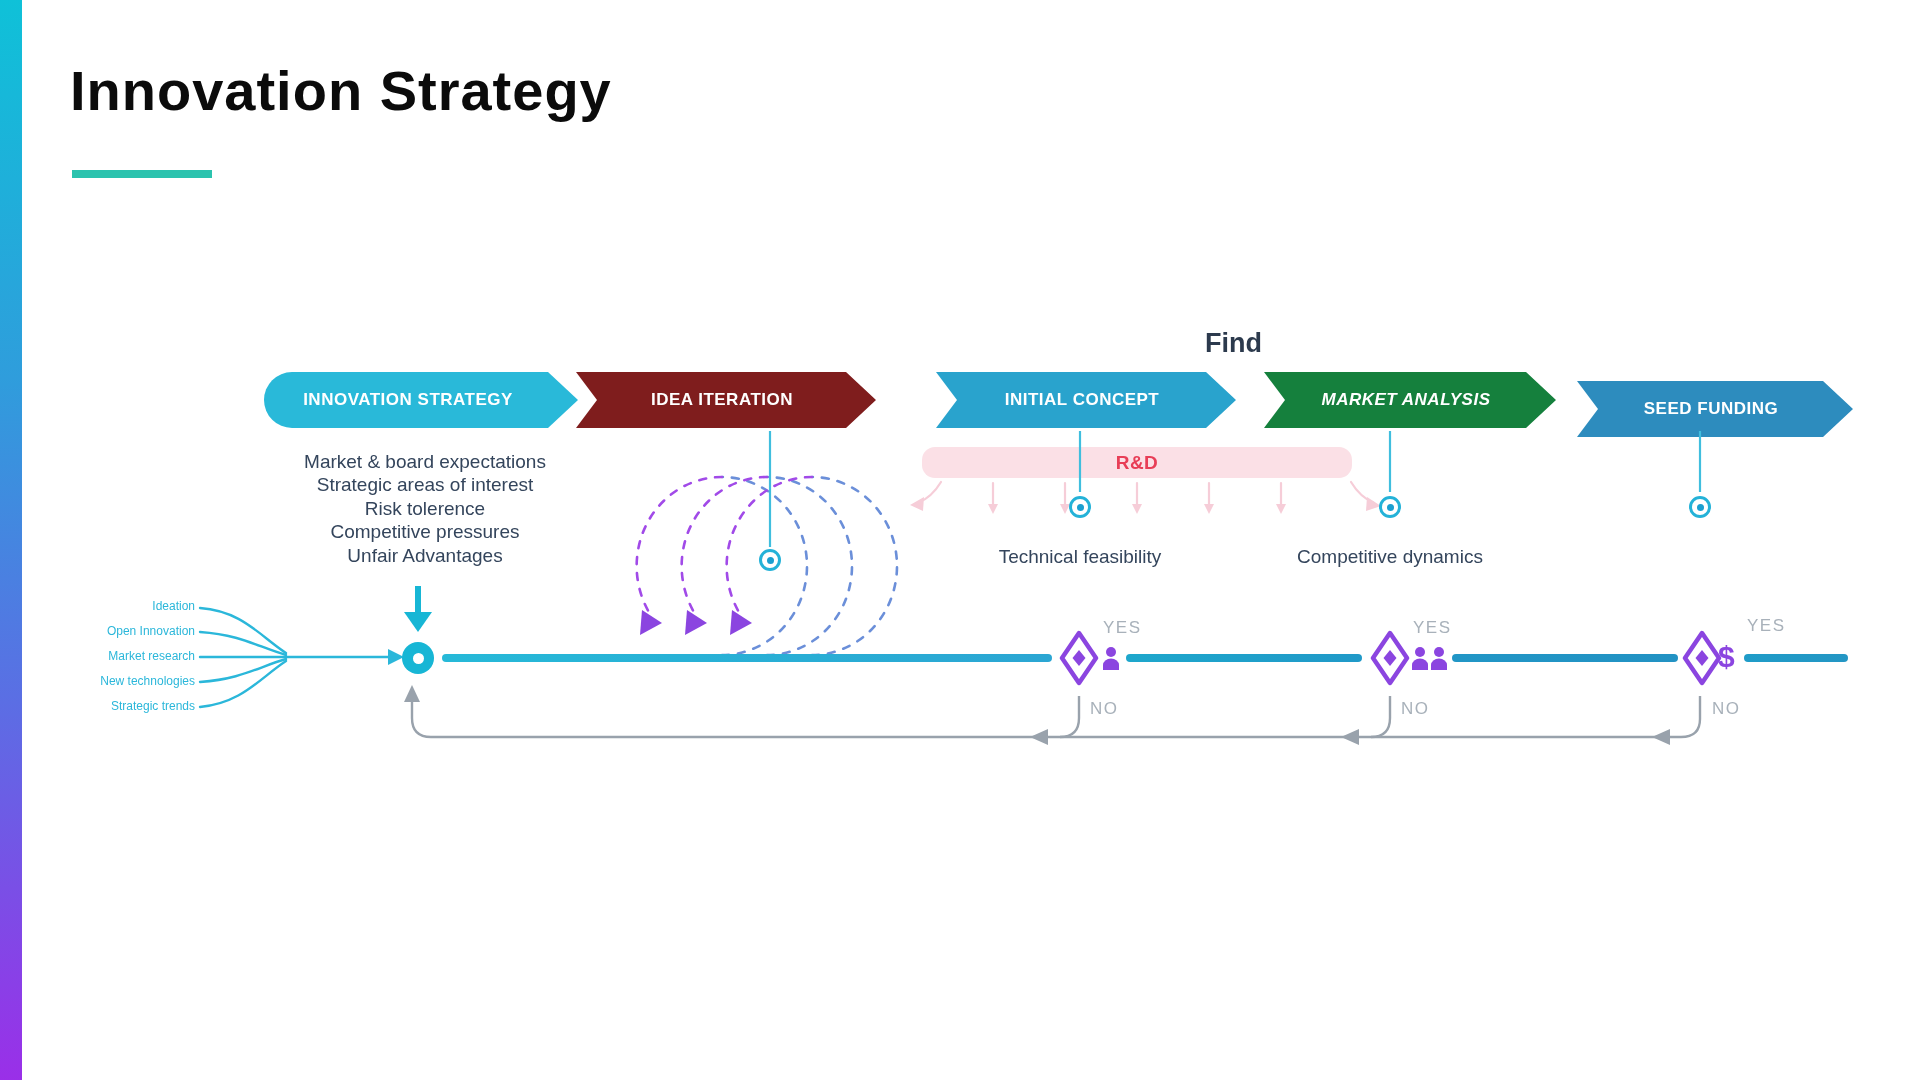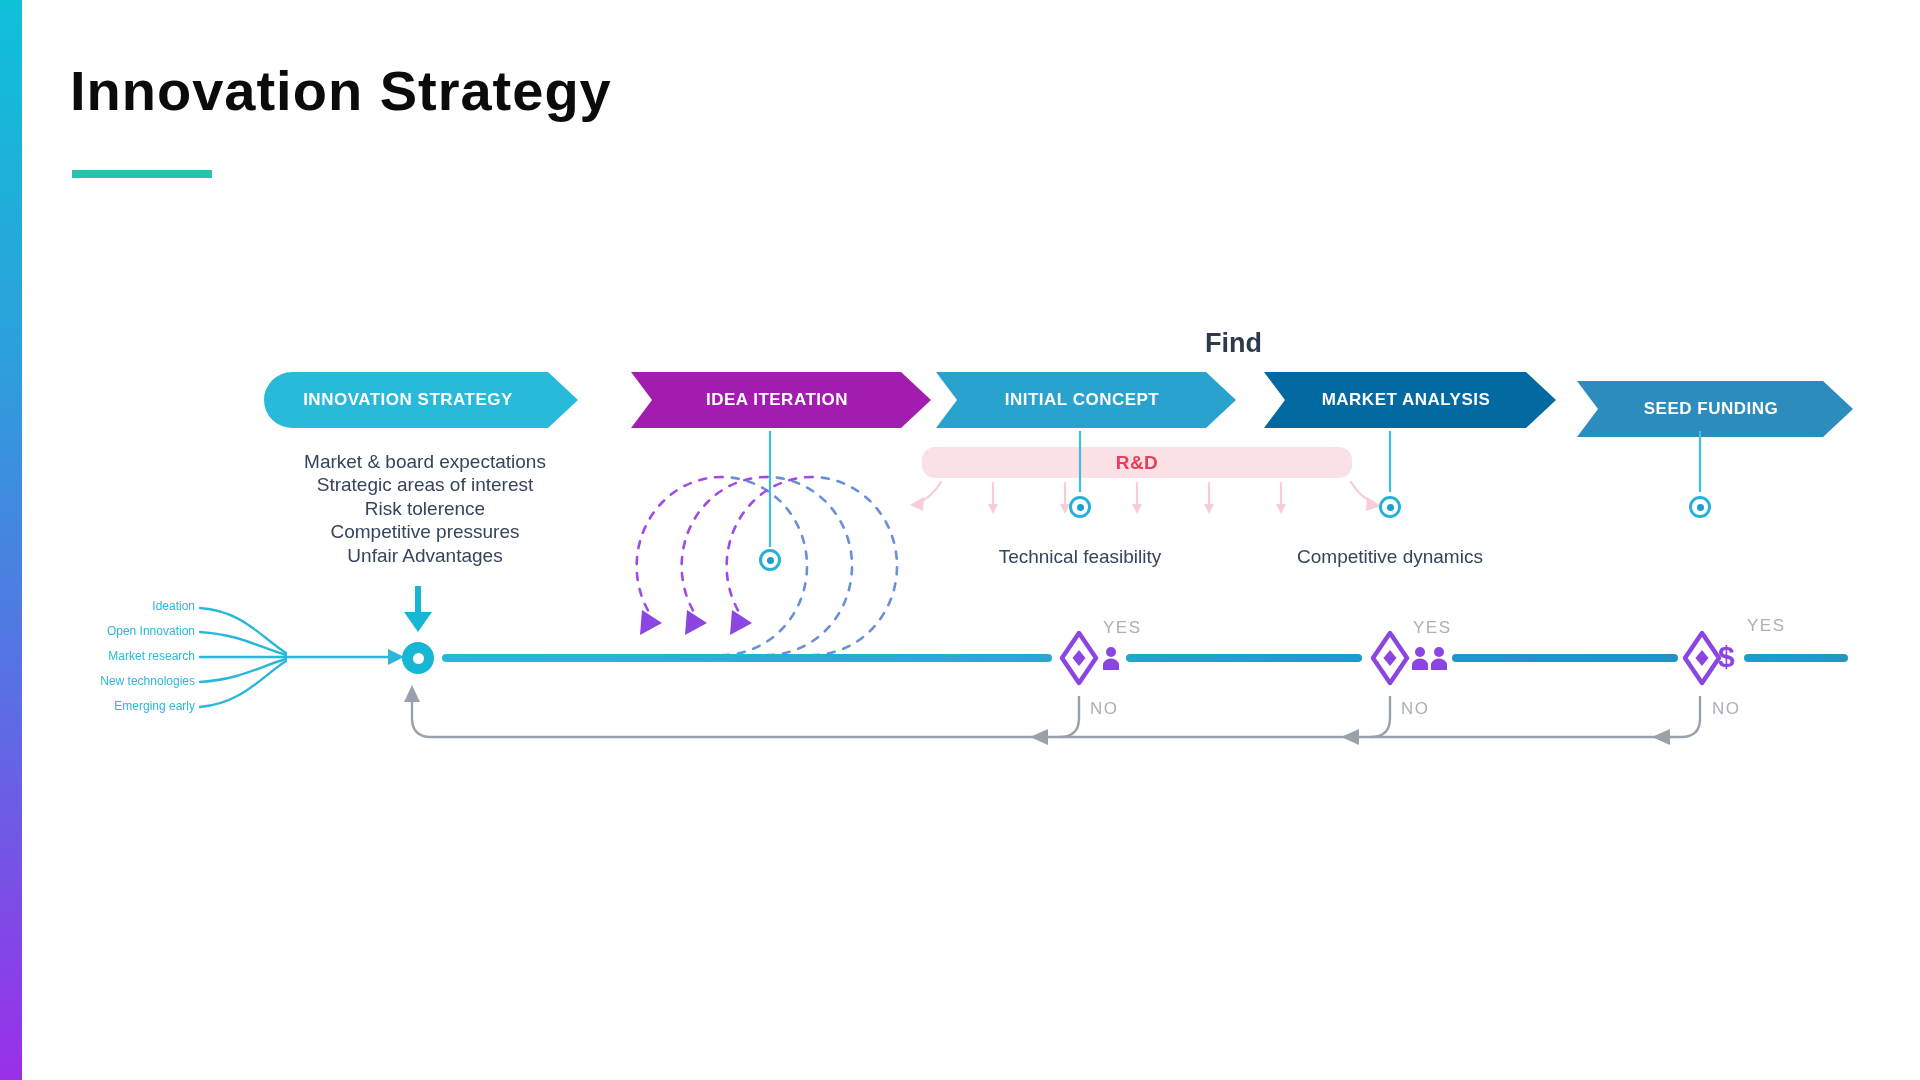--- a/index.html
+++ b/index.html
@@ -70,47 +70,47 @@
   <div class="side-bar"></div>
 
   <h1 class="page-title">Innovation Strategy</h1>
   <div class="title-underline" style="background-color: rgb(43, 195, 174);"></div>
 
   <div class="find-label">Find</div>
 
   <div class="chevron first" style="left: 264px; width: 314px; background-color: rgb(41, 185, 217);">
     <span>INNOVATION STRATEGY</span>
   </div>
-  <div class="chevron notch" style="left: 631px; width: 300px; background-color: #a21caf;">
+  <div class="chevron notch" style="left: 576px; width: 300px; background-color: #7f1d1d;">
     <span>IDEA ITERATION</span>
   </div>
   <div class="chevron notch" style="left: 936px; width: 300px; background-color: rgb(41, 163, 205);">
     <span>INITIAL CONCEPT</span>
   </div>
-  <div class="chevron notch" style="left: 1264px; width: 292px; background-color: #0369a1;">
+  <div class="chevron notch" style="left: 1264px; width: 292px; background-color: #15803d; font-style: italic;">
     <span>MARKET ANALYSIS</span>
   </div>
   <div class="chevron notch" style="left: 1577px; width: 276px; background-color: rgb(45, 140, 190); margin-top: 9px;">
     <span>SEED FUNDING</span>
   </div>
 
   <div class="inputs-block">
     <div>Market &amp; board expectations</div>
     <div>Strategic areas of interest</div>
     <div>Risk tolerence</div>
     <div>Competitive pressures</div>
     <div>Unfair Advantages</div>
   </div>
 
   <div class="sources">
     <div class="source-item" style="top:599px;">Ideation</div>
     <div class="source-item" style="top:624px;">Open Innovation</div>
     <div class="source-item" style="top:649px;">Market research</div>
     <div class="source-item" style="top:674px;">New technologies</div>
-    <div class="source-item" style="top:699px;">Emerging early</div>
+    <div class="source-item" style="top:699px;">Strategic trends</div>
   </div>
 
   <div class="rd-bar" style="background-color: rgb(251, 224, 230);">
     <span class="rd-label">R&amp;D</span>
   </div>
 
   <svg class="overlay" width="1920" height="1080" viewBox="0 0 1920 1080">
 
     <g stroke="#40bede" stroke-width="2.2">
       <line x1="770" y1="431" x2="770" y2="547"></line>

